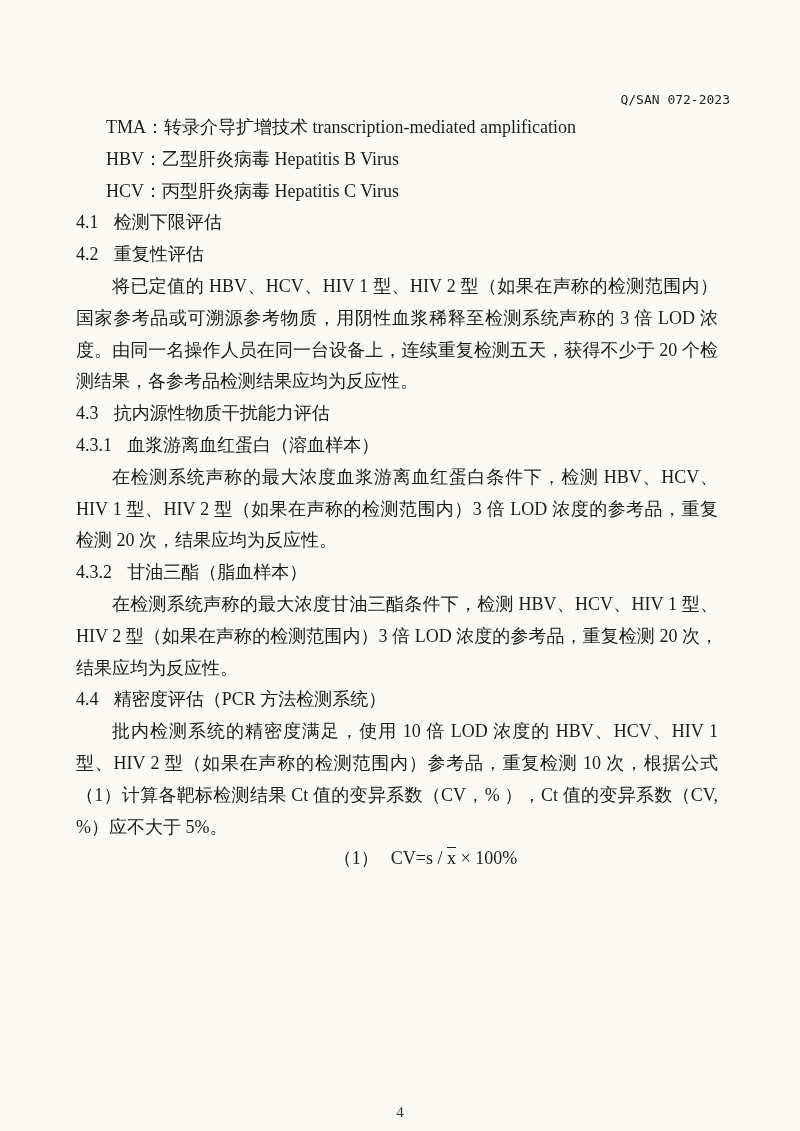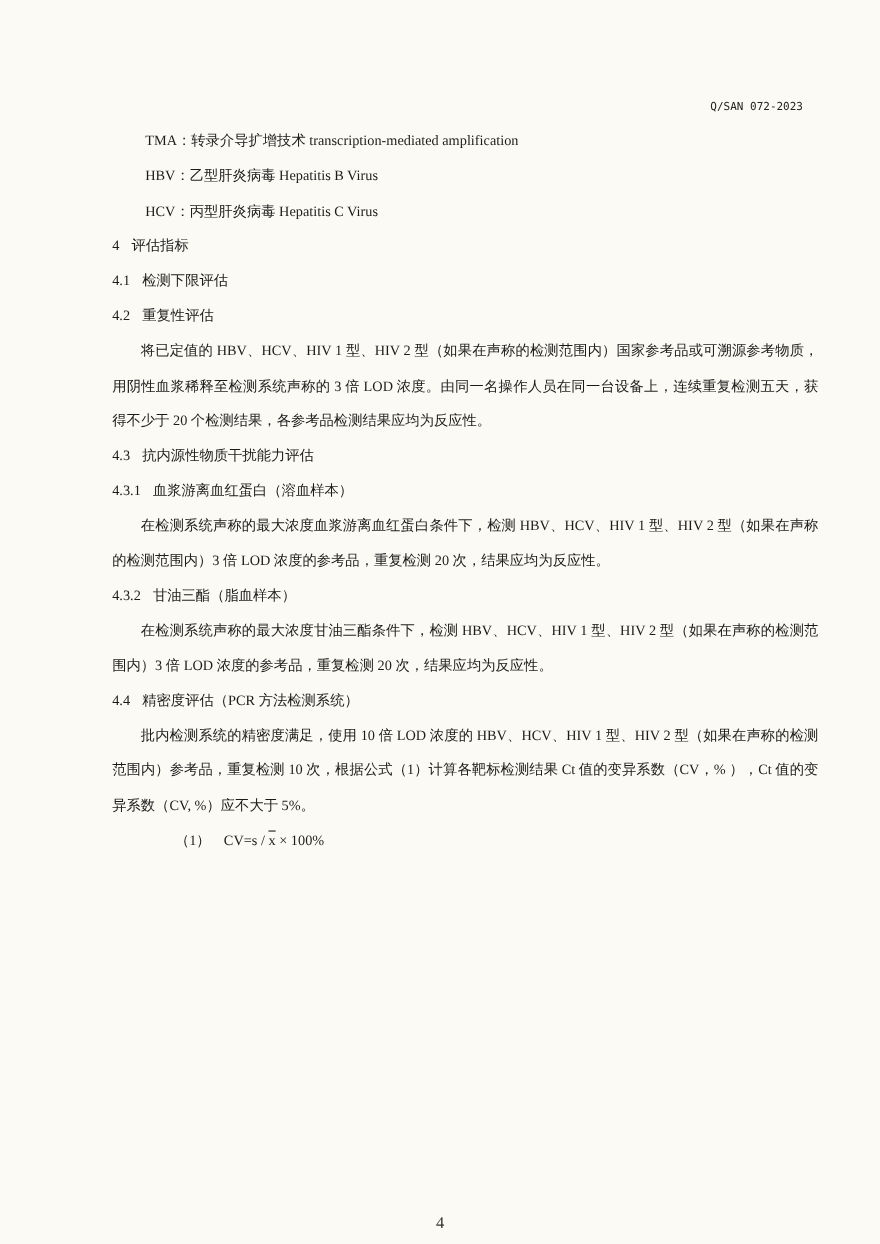--- a/index.html
+++ b/index.html
@@ -11,45 +11,46 @@
     background: #fbfaf4;
     color: #1b1b1b;
     font-family: "Liberation Serif", "DejaVu Serif", serif;
     overflow: hidden;
   }
   .doc-code {
     position: absolute;
     top: 92px;
     right: 70px;
     font-family: "DejaVu Sans Mono", "Liberation Mono", monospace;
-    font-size: 10px;
+    font-size: 13px;
     color: #222;
   }
   .content {
     position: absolute;
-    left: 102px;
+    left: 76px;
     top: 112px;
     width: 642px;
-    font-size: 13px;
+    font-size: 18px;
     line-height: 31.8px;
   }
   .abbr {
     margin: 0;
     padding-left: 30px;
   }
   .heading { margin: 0; }
   .sec-num { margin-right: 0.85em; }
   .para {
     margin: 0;
     text-align: justify;
     text-indent: 2em;
   }
   .formula-line {
     margin: 0;
     padding-left: 57px;
+    text-align: center;
   }
   .formula-label { margin-right: 12px; }
   .xbar { text-decoration: overline; }
   .page-num {
     position: absolute;
     bottom: 10px;
     left: 0;
     right: 0;
     text-align: center;
     font-size: 15px;
@@ -62,21 +63,20 @@
 <div class="page">
 
   <div class="doc-code">Q/SAN 072-2023</div>
 
   <div class="content">
 
     <p class="abbr">TMA：转录介导扩增技术 transcription-mediated amplification</p>
     <p class="abbr">HBV：乙型肝炎病毒 Hepatitis B Virus</p>
     <p class="abbr">HCV：丙型肝炎病毒 Hepatitis C Virus</p>
 
-    <p class="heading"><span class="sec-num">4</span><span>评估指标</span></p>
 
     <p class="heading"><span class="sec-num">4.1</span><span>检测下限评估</span></p>
 
 
     <p class="heading"><span class="sec-num">4.2</span><span>重复性评估</span></p>
 
     <p class="para">将已定值的 HBV、HCV、HIV 1 型、HIV 2 型（如果在声称的检测范围内）国家参考品或可溯源参考物质，用阴性血浆稀释至检测系统声称的 3 倍 LOD 浓度。由同一名操作人员在同一台设备上，连续重复检测五天，获得不少于 20 个检测结果，各参考品检测结果应均为反应性。</p>
 
     <p class="heading"><span class="sec-num">4.3</span><span>抗内源性物质干扰能力评估</span></p>
 

